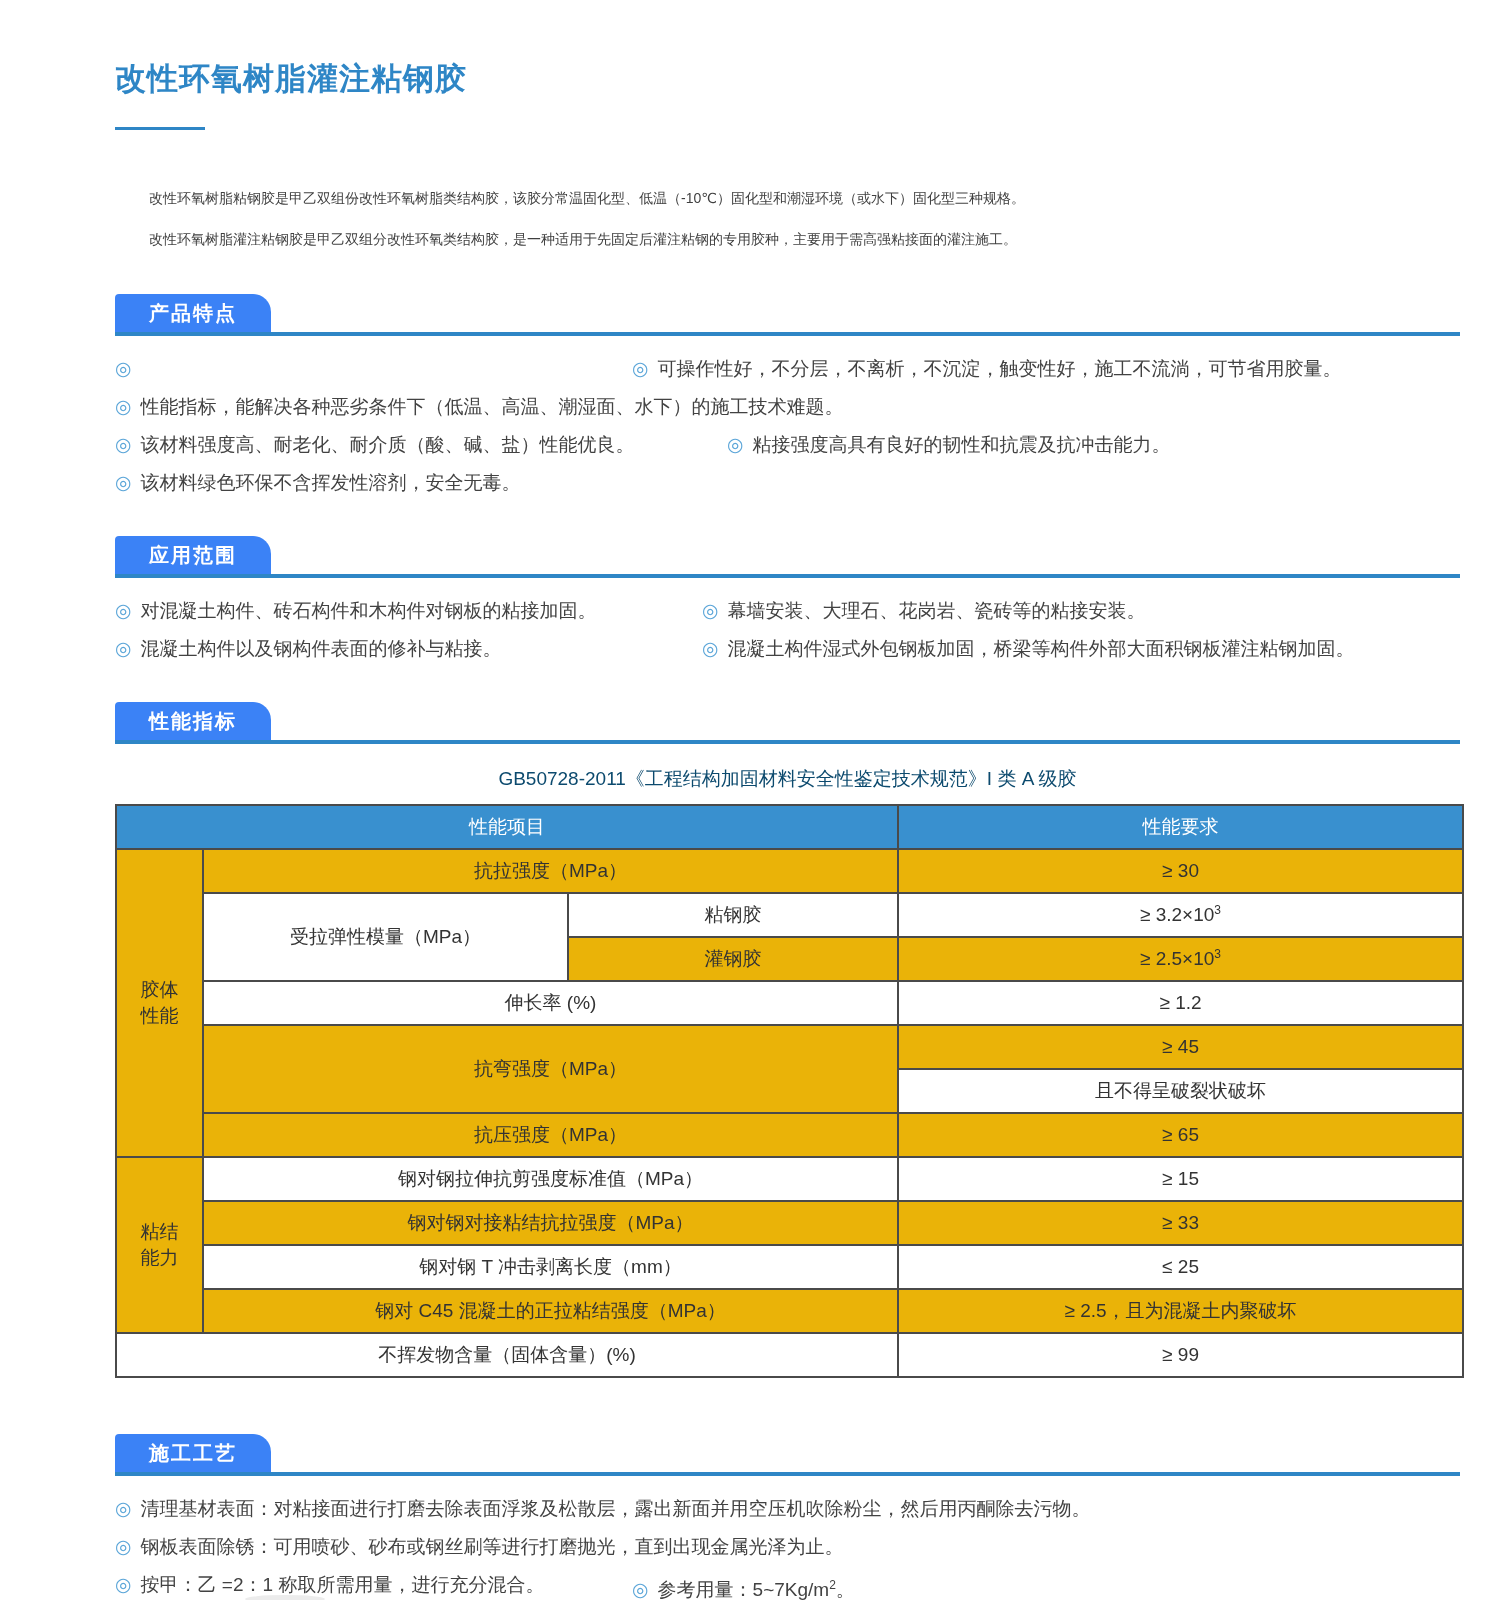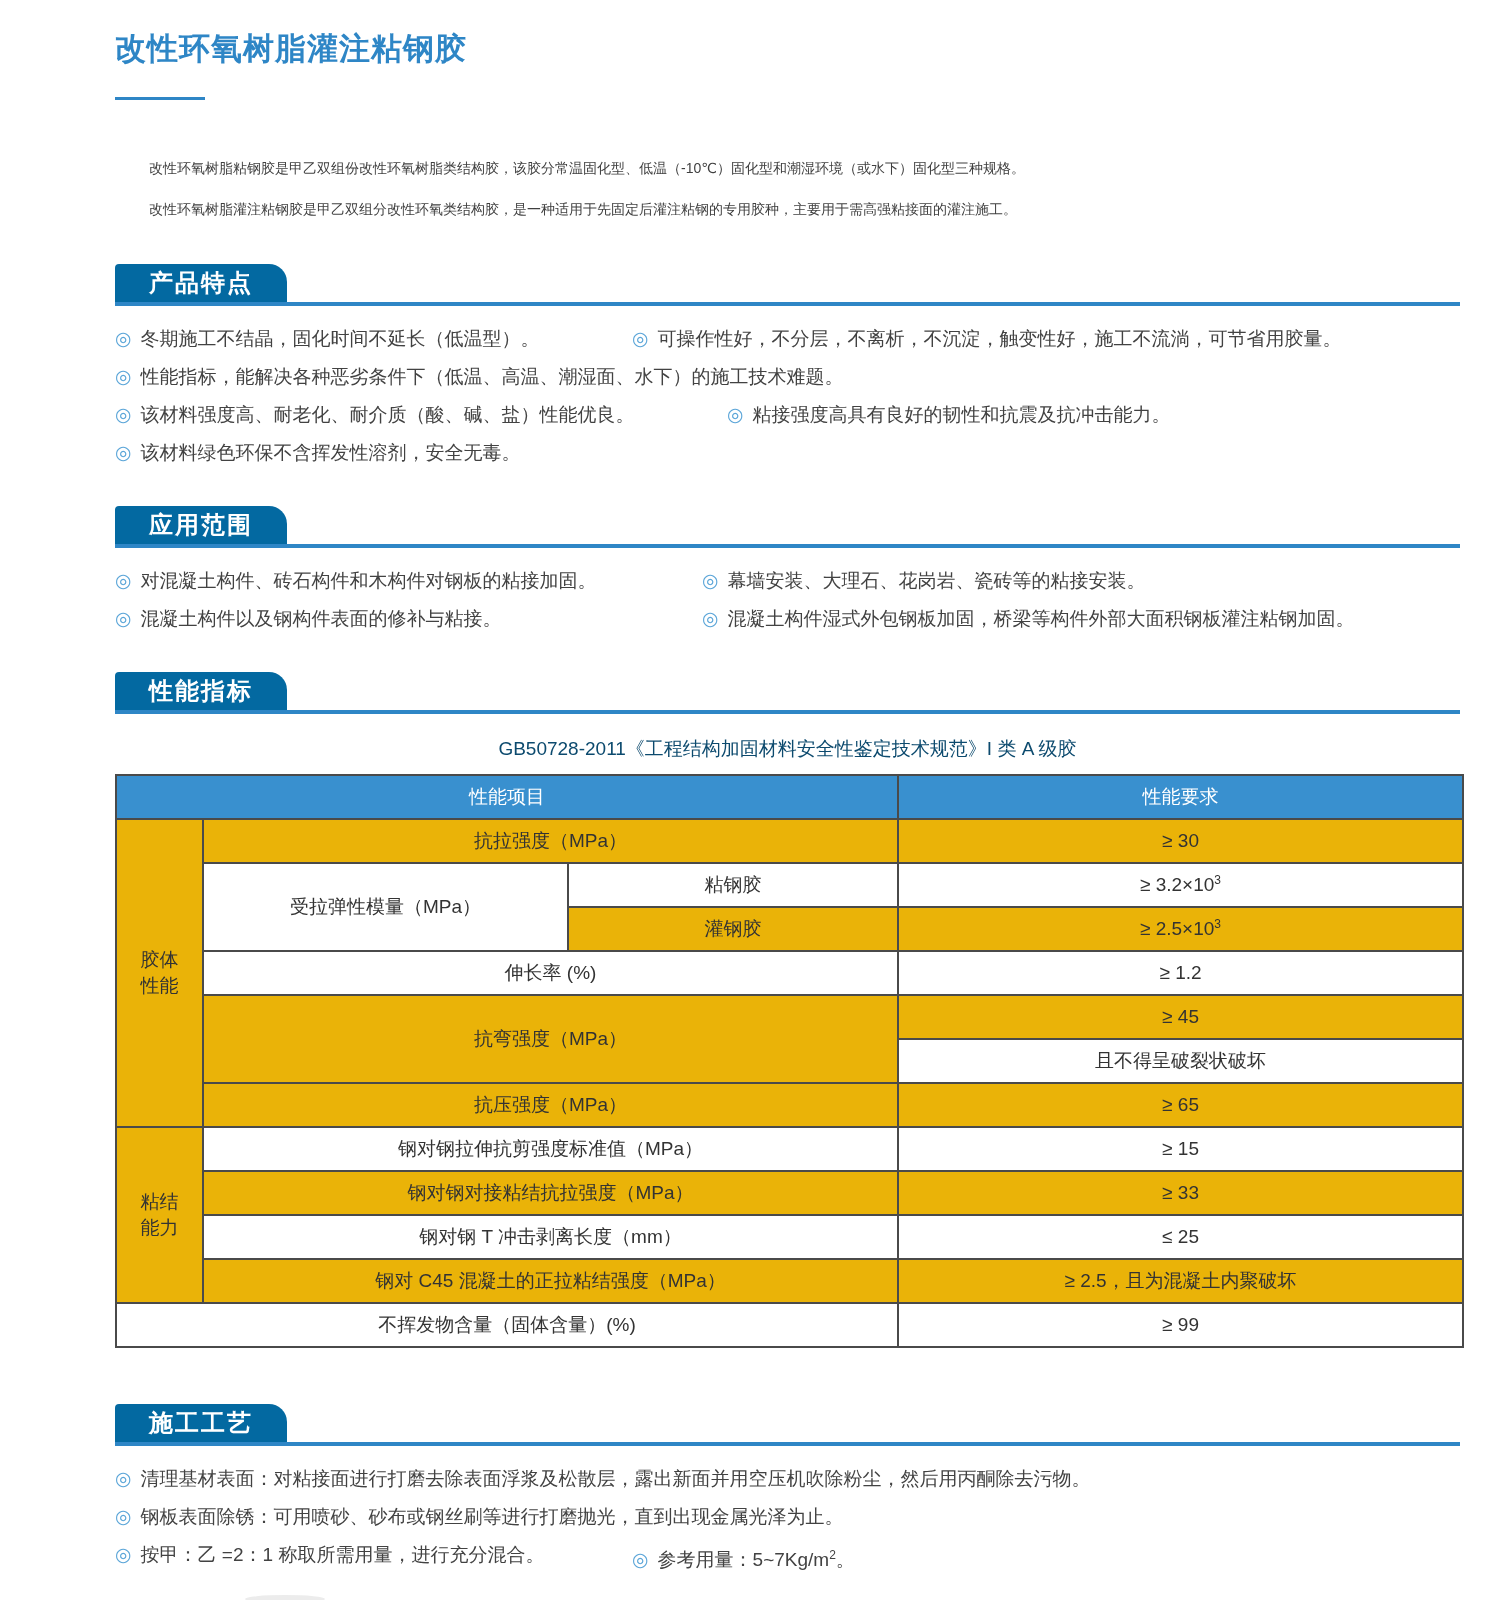--- a/index.html
+++ b/index.html
@@ -5,32 +5,32 @@
   * { margin:0; padding:0; box-sizing:border-box; }
   html,body { background:#ffffff; }
   body {
     width:1503px; height:1600px; position:relative; overflow:hidden;
     font-family:"Liberation Sans","DejaVu Sans",sans-serif;
     color:#3d3d3d;
   }
   .content { margin-left:115px; width:1345px; }
 
   
-  .doc-title { padding-top:28px; font-size:31px; font-weight:bold; color:#2e86c6; letter-spacing:1px; }
+  .doc-title { padding-top:28px; font-size:31px; font-weight:bold; color:#2e86c6; letter-spacing:1px;margin-top:30px; }
   .title-dash { width:90px; height:3px; background:#2e86c6; margin-top:27px; }
 
   
   .intro { margin-top:48px; font-size:14px; line-height:41px; color:#3f3f3f; }
   .intro p { text-indent:34px; white-space:nowrap; }
 
   
   .section-head { margin-top:34px; }
   .badge {
-    display:inline-block; background:#0369a1; color:#ffffff;
-    font-size:24px; font-weight:bold; line-height:38px; height:38px;
+    display:inline-block; background:#3b82f6; color:#ffffff;
+    font-size:20px; font-weight:bold; line-height:38px; height:38px;
     padding:0 34px; border-radius:4px 18px 0 0; letter-spacing:2px;
     vertical-align:bottom;
   }
   .rule { width:100%; height:4px; background:#2e86c6; }
 
   
   .blist { margin-top:14px; font-size:19px; color:#424242; }
   .brow { display:flex; line-height:38px; }
   .bitem { display:flex; align-items:baseline; }
   .bullet { color:#5aa5d8; margin-right:9px; font-size:19px; }
@@ -70,21 +70,20 @@
   </div>
 
   <div class="section-head">
     <div class="badge">产品特点</div>
     <div class="rule"></div>
   </div>
   <div class="blist">
     <div class="brow">
       <div class="bitem w517">
         <span class="bullet">◎</span>
-        <span>冬期施工不结晶，固化时间不延长（低温型）。</span>
       </div>
       <div class="bitem">
         <span class="bullet">◎</span>
         <span>可操作性好，不分层，不离析，不沉淀，触变性好，施工不流淌，可节省用胶量。</span>
       </div>
     </div>
     <div class="brow">
       <div class="bitem">
         <span class="bullet">◎</span>
         <span>性能指标，能解决各种恶劣条件下（低温、高温、潮湿面、水下）的施工技术难题。</span>

